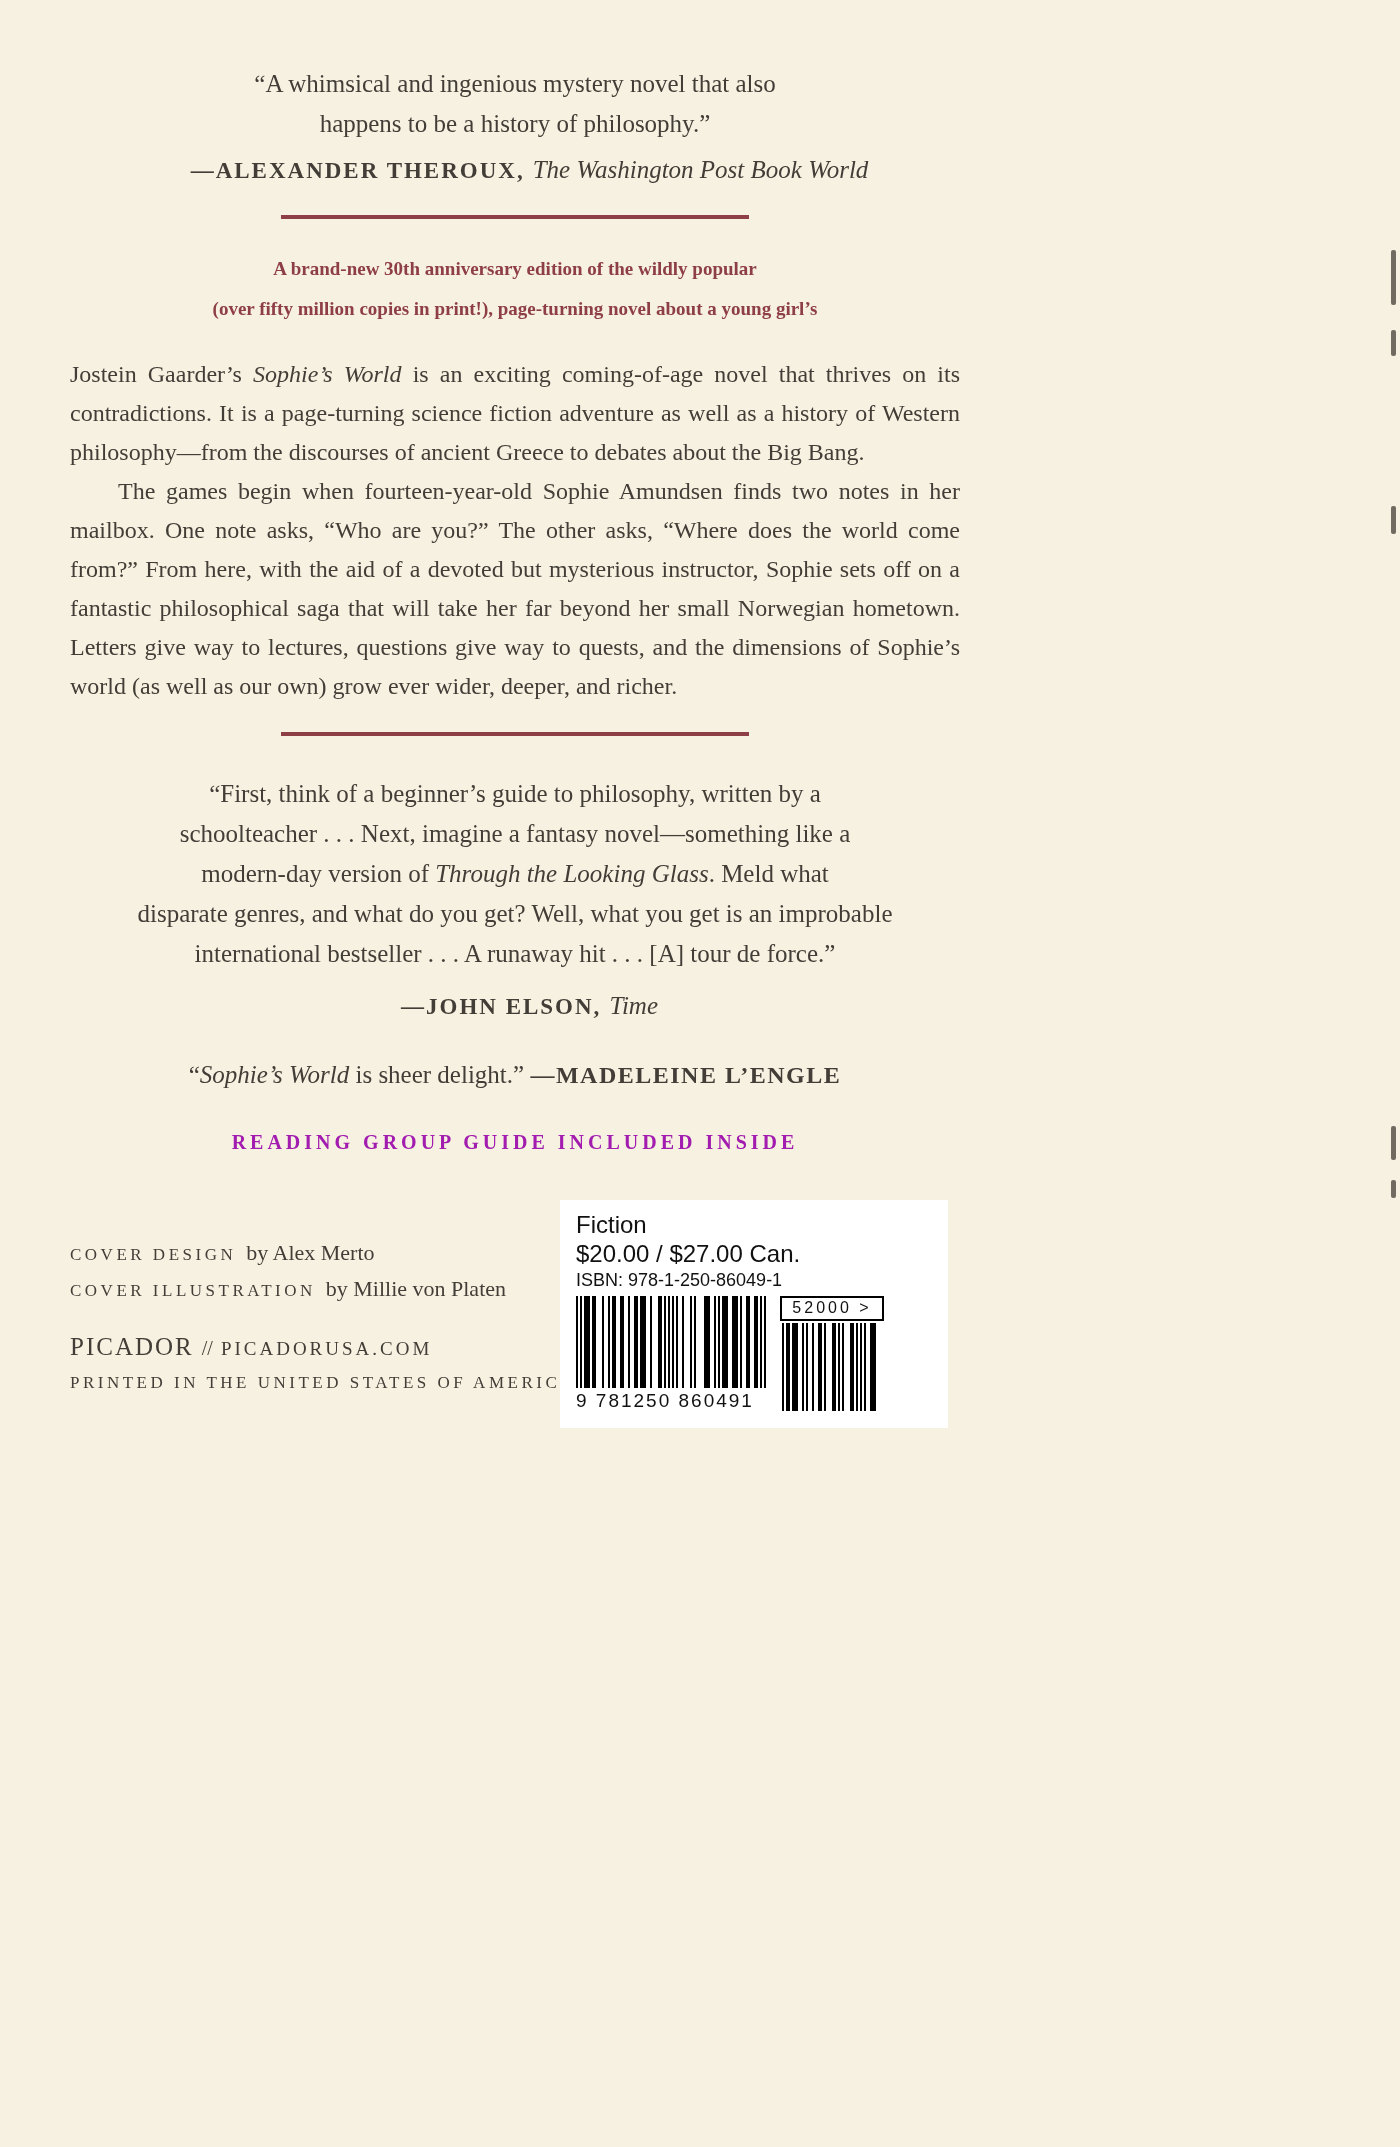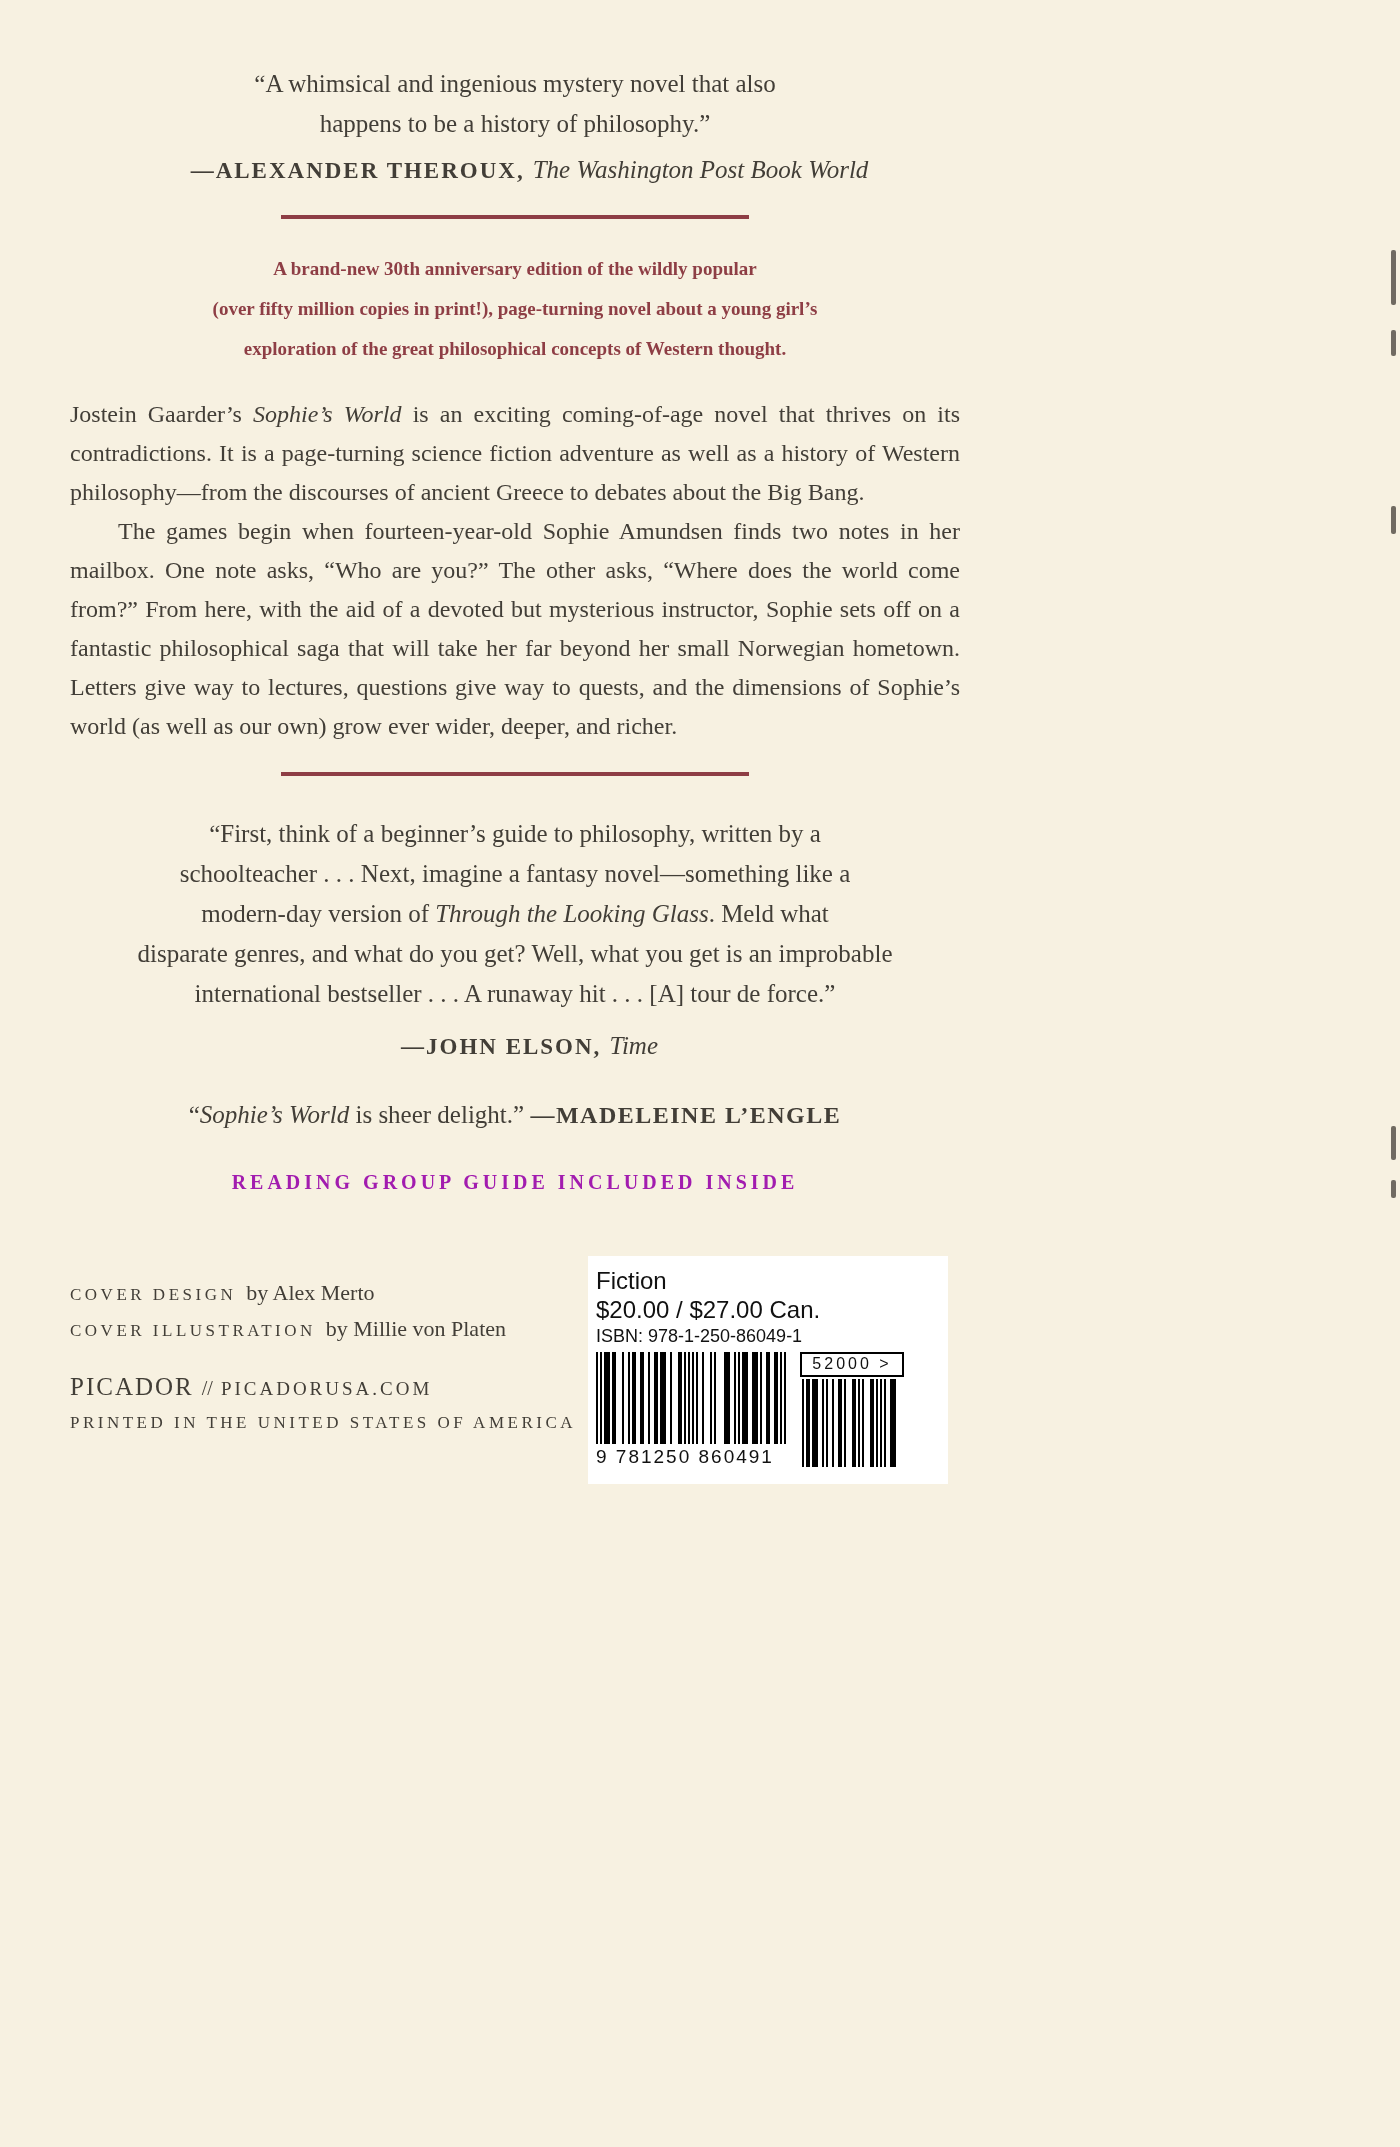--- a/index.html
+++ b/index.html
@@ -50,24 +50,24 @@
   .credit-line{line-height:34px;white-space:nowrap;}
   .credit-caps{font-size:17px;letter-spacing:3.5px;}
   .credit-roman{font-size:22px;margin-left:10px;}
   .publisher-line{margin-top:22px;line-height:34px;}
   .picador{font-size:25px;letter-spacing:2px;}
   .sep{font-size:20px;margin:0 8px;}
   .site{font-size:19px;letter-spacing:3px;}
   .printed{margin-top:6px;font-size:17px;letter-spacing:3.5px;white-space:nowrap;}
 
   .barcode-box{
-    position:absolute;right:12px;top:16px;
-    width:360px;height:228px;
+    position:absolute;right:12px;top:0;
+    width:388px;height:228px;
     background:#ffffff;
-    padding:10px 16px 8px 8px;
+    padding:10px 16px 8px 16px;
     font-family:"Liberation Sans", sans-serif;color:#111111;
   }
   .bc-cat{font-size:24px;line-height:29px;}
   .bc-price{font-size:24px;line-height:29px;}
   .bc-isbn{font-size:18px;line-height:24px;margin-bottom:4px;}
   .bc-row{display:flex;align-items:flex-start;gap:14px;}
   .bc-main{display:flex;flex-direction:column;align-items:flex-start;}
   .bars{font-size:0;white-space:nowrap;line-height:0;}
   .bc-digits{font-size:19px;letter-spacing:2px;margin-top:2px;}
   .bc-addon{display:flex;flex-direction:column;align-items:stretch;width:104px;}
@@ -89,21 +89,20 @@
       <div class="attr centered">
         <span class="attr-name">—ALEXANDER THEROUX,</span><span class="attr-source">The Washington Post Book World</span>
       </div>
     </section>
 
     <div class="rule"></div>
 
     <section class="headline">
       <div class="hline">A brand-new 30th anniversary edition of the wildly popular</div>
       <div class="hline">(over fifty million copies in print!), page-turning novel about a young girl’s</div>
-      <div class="hline">exploration of the great philosophical concepts of Western thought.</div>
     </section>
 
     <p class="bodytext para1"><span>Jostein Gaarder’s </span><span class="italic">Sophie’s World</span><span> is an exciting coming-of-age novel that thrives on its contradictions. It is a page-turning science fiction adventure as well as a history of Western philosophy—from the discourses of ancient Greece to debates about the Big Bang.</span></p>
 
     <p class="bodytext para2">The games begin when fourteen-year-old Sophie Amundsen finds two notes in her mailbox. One note asks, “Who are you?” The other asks, “Where does the world come from?” From here, with the aid of a devoted but mysterious instructor, Sophie sets off on a fantastic philosophical saga that will take her far beyond her small Norwegian hometown. Letters give way to lectures, questions give way to quests, and the dimensions of Sophie’s world (as well as our own) grow ever wider, deeper, and richer.</p>
 
     <div class="rule rule2"></div>
 
     <section class="quote2">
       <div class="qline centered">“First, think of a beginner’s guide to philosophy, written by a</div>

